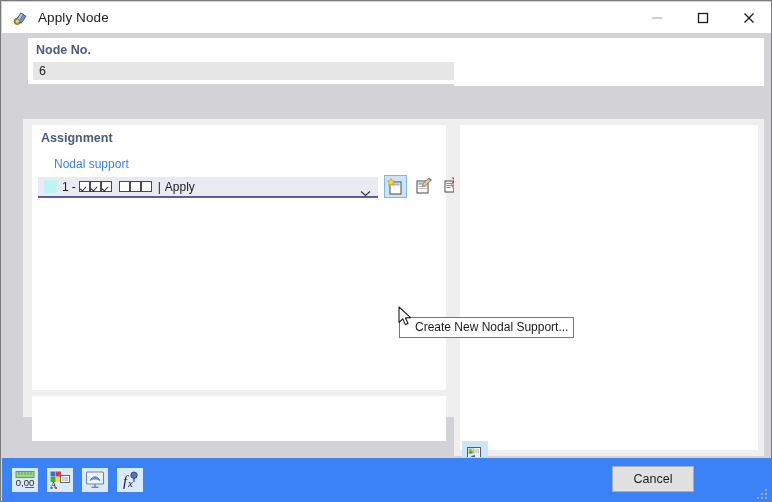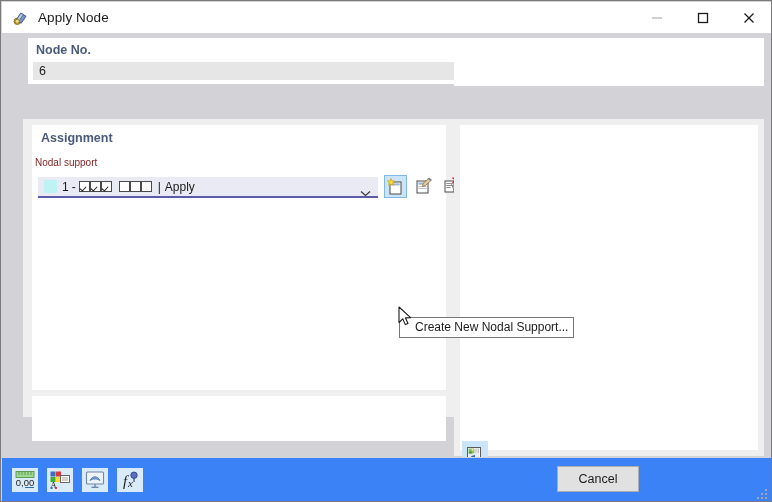--- a/index.html
+++ b/index.html
@@ -153,23 +153,23 @@
   }
   .assignment-title {
     position: absolute;
     left: 9px; top: 6px;
     font-size: 12.5px;
     font-weight: bold;
     color: #4a5a7a;
   }
   .nodalsupport-label {
     position: absolute;
-    left: 3px; top: 32px;
-    font-size: 10px;
-    color: #7f1d1d;
+    left: 22px; top: 32px;
+    font-size: 12px;
+    color: #3b82f6;
   }
   .combo {
     position: absolute;
     left: 6px; top: 52px;
     width: 340px;
     height: 21px;
     background: #eaeaf4;
     border-bottom: 2px solid #5b5ba8;
     box-sizing: border-box;
     display: flex;
@@ -323,21 +323,21 @@
     font-family: "Liberation Sans", sans-serif;
     font-size: 12.5px;
     color: #1b1b1b;
     box-sizing: border-box;
     padding: 0;
   }
   .dlg-btn.primary {
     border: 2px solid #0078d7;
   }
   #btn-ok { left: 498px; width: 82px; margin-top: 36px; }
-  #btn-cancel { left: 555px; width: 82px; }
+  #btn-cancel { left: 610px; width: 82px; }
   #btn-apply { left: 681px; width: 82px; }
 
   .grip {
     position: absolute;
     right: 3px;
     bottom: 2px;
     width: 12px;
     height: 12px;
   }
   .grip i {

